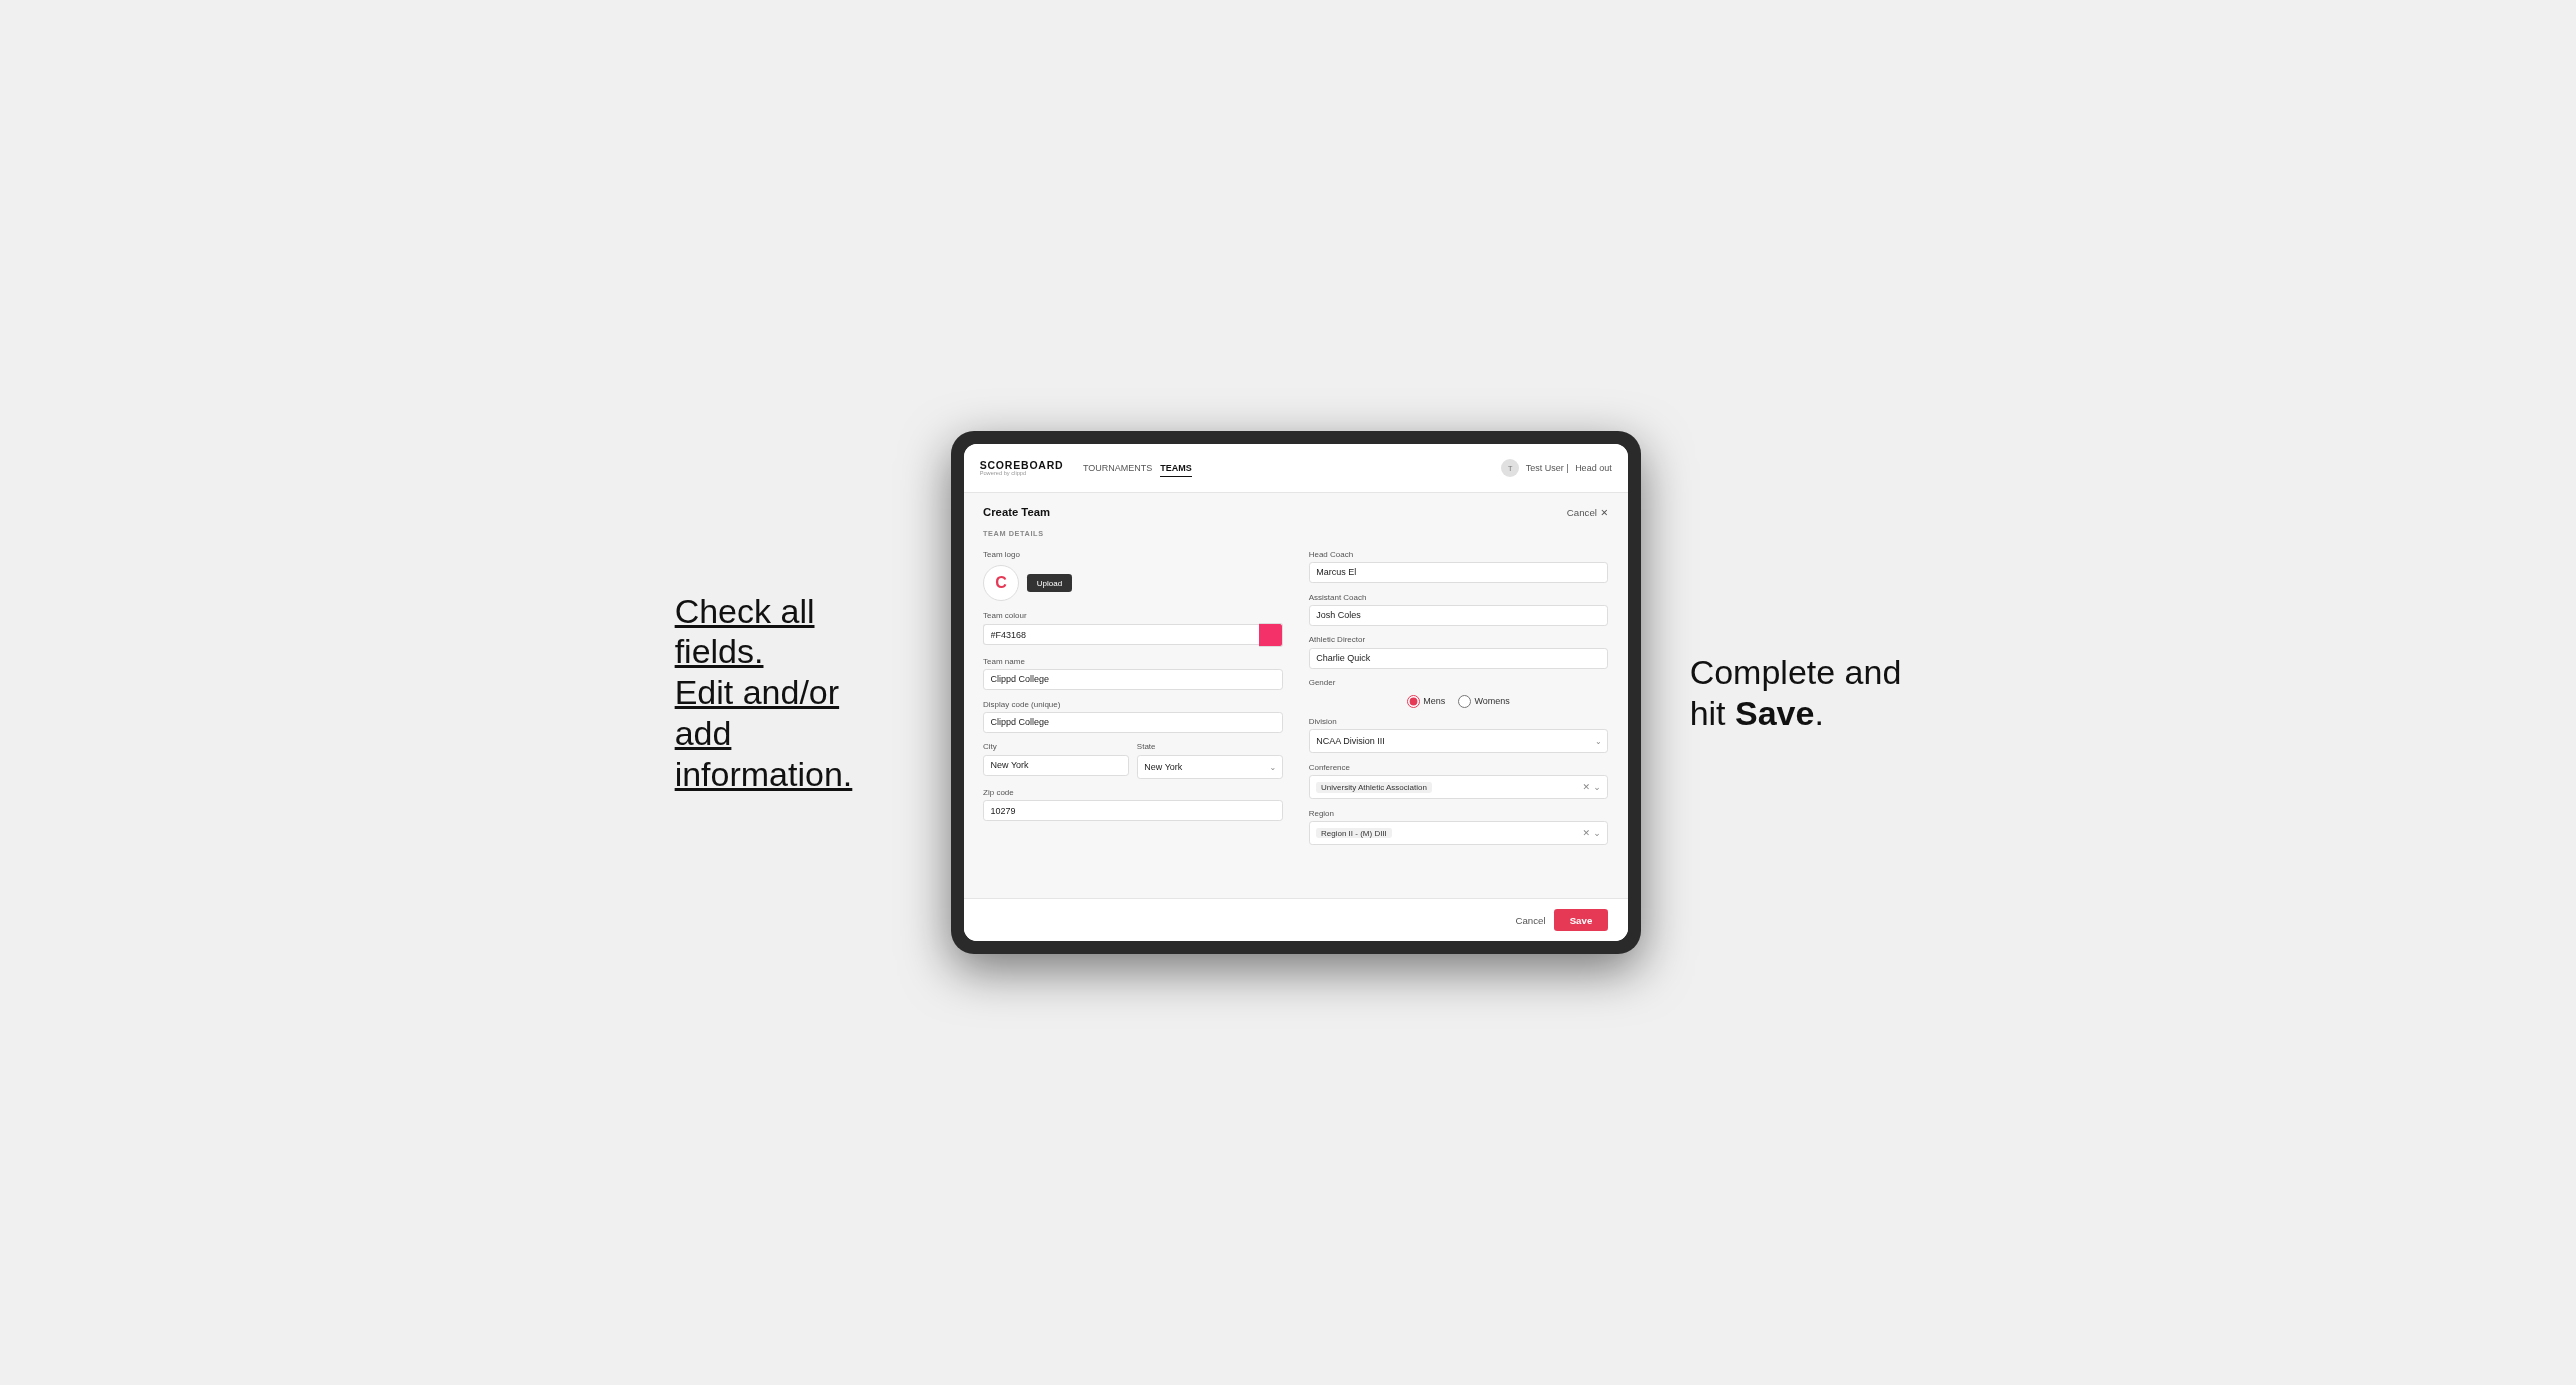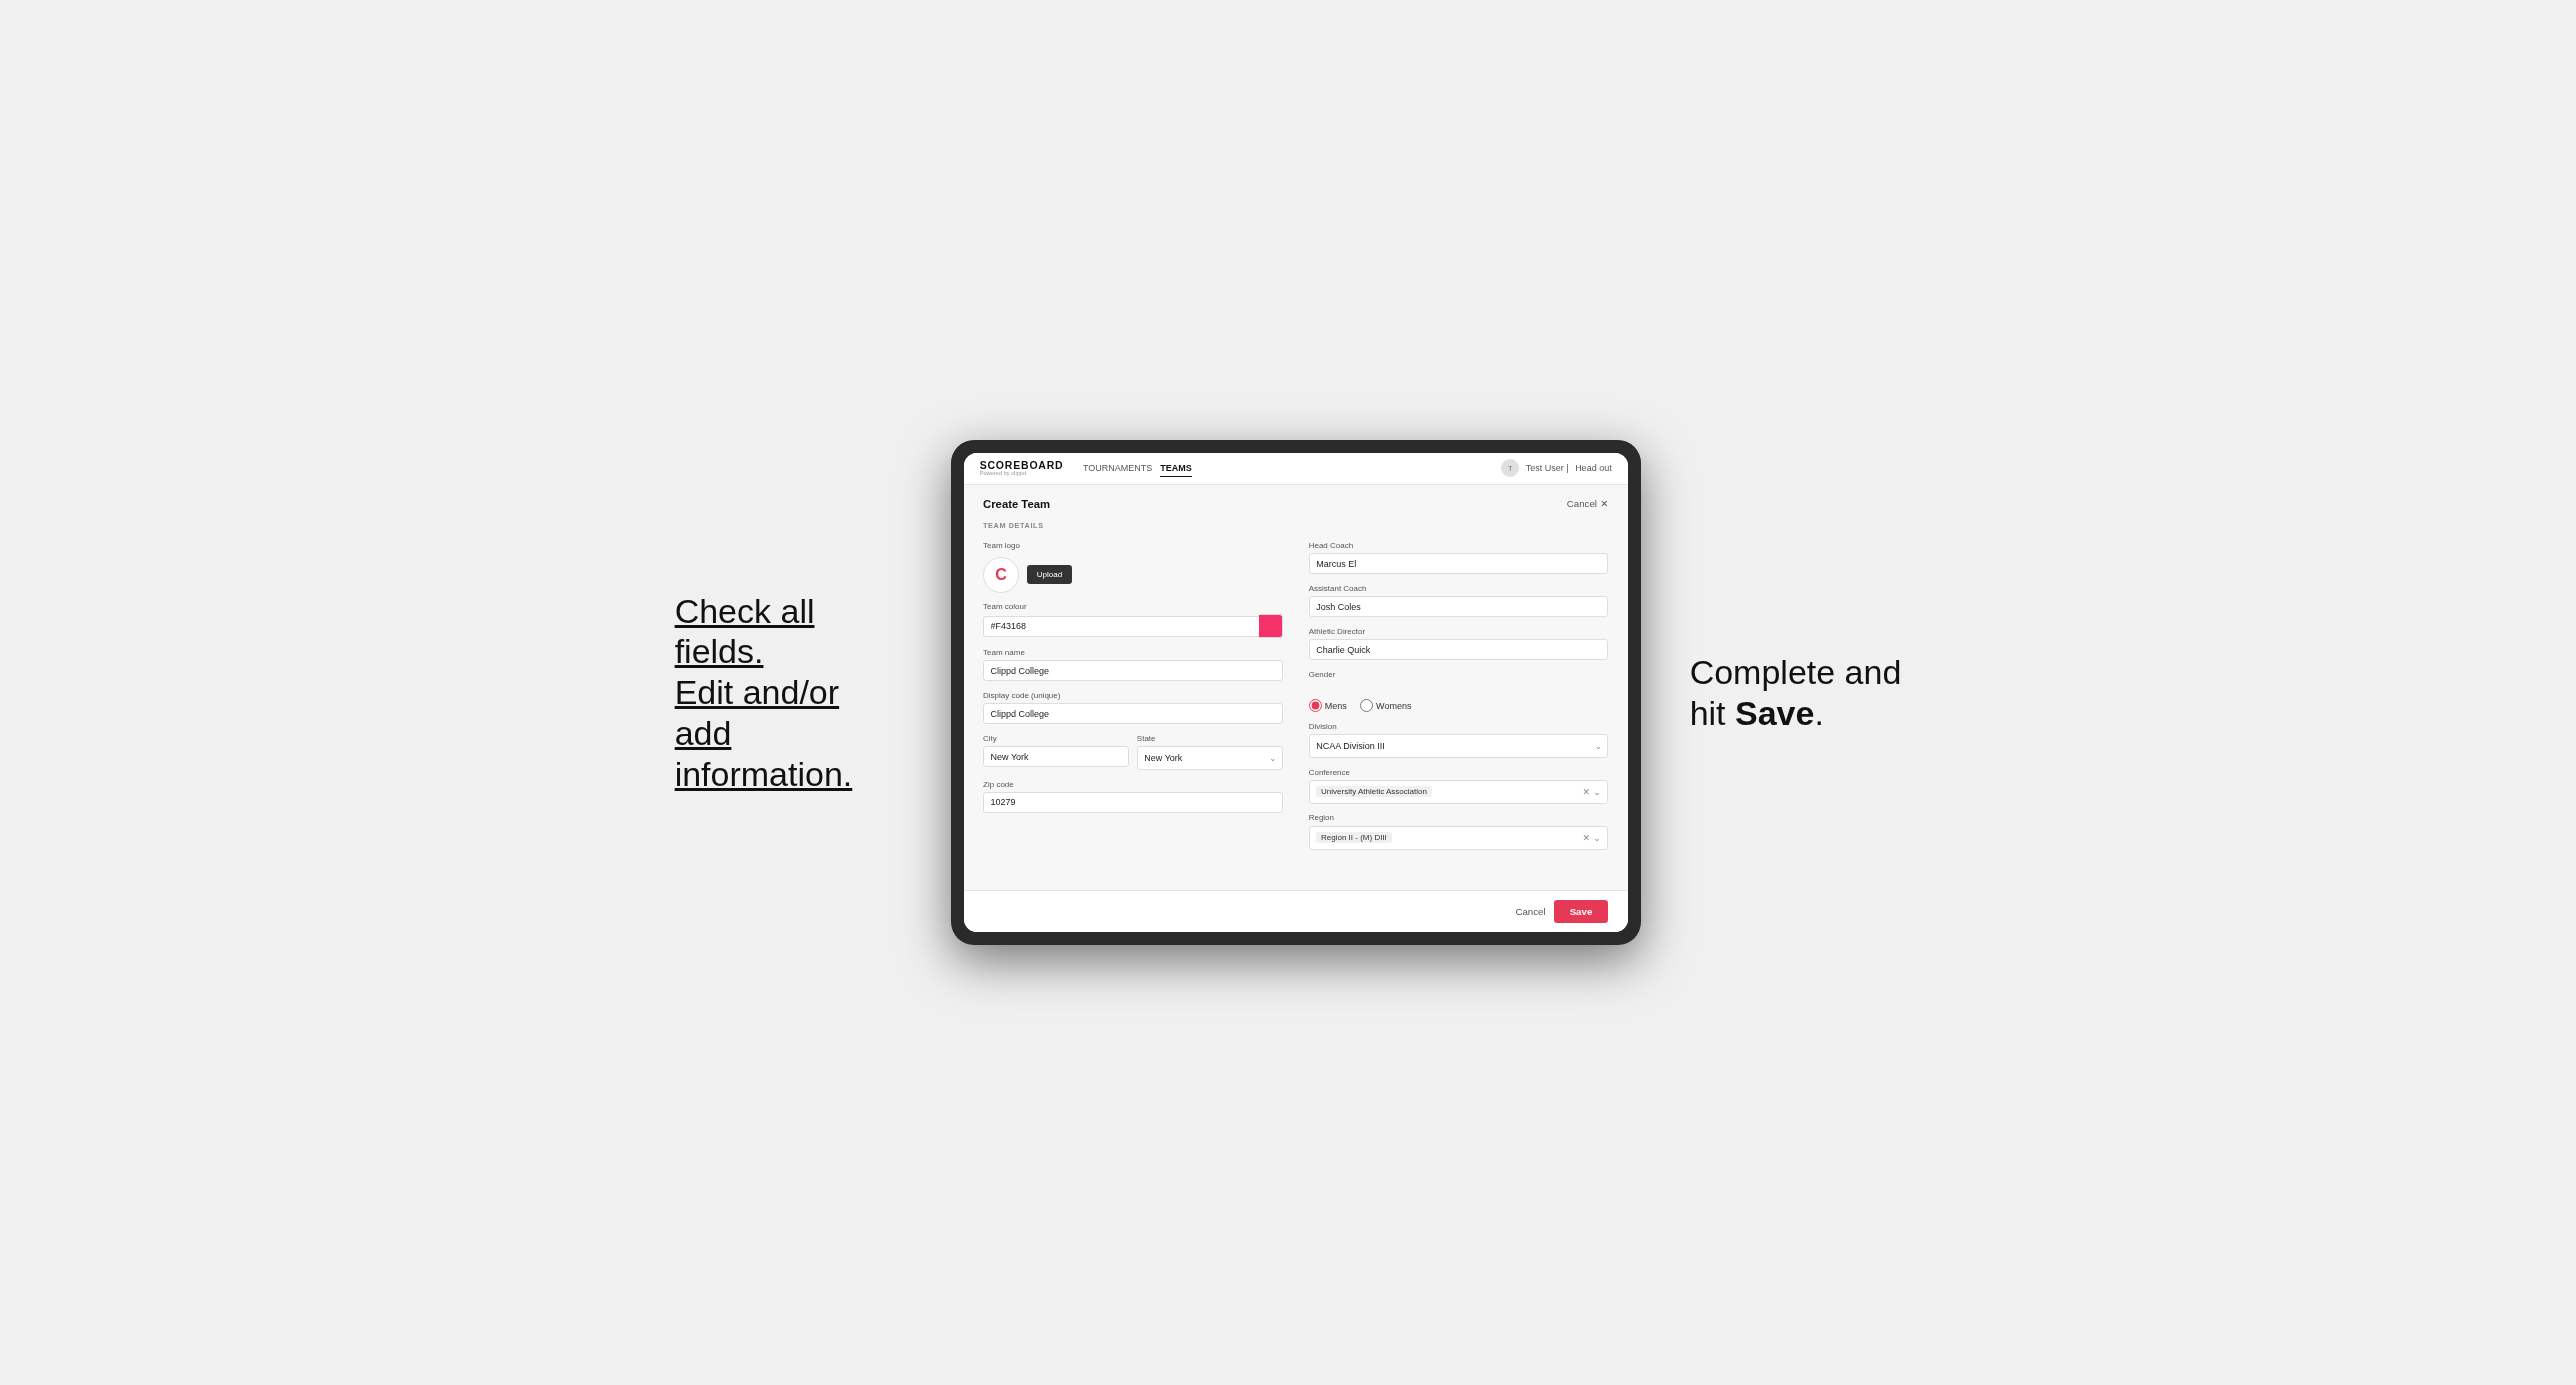--- a/index.html
+++ b/index.html
@@ -60,21 +60,21 @@
       width: 664px;
     }
 
     
     .navbar {
       background: #fff;
       border-bottom: 0.8px solid #e5e5e5;
       display: flex;
       align-items: center;
       padding: 0 16px;
-      height: 32px;
+      height: 49px;
       gap: 19.4px;
     }
 
     .navbar-brand {
       display: flex;
       flex-direction: column;
       line-height: 1;
     }
 
     .navbar-brand .brand-main {
@@ -295,21 +295,22 @@
       font-size: 8px;
       color: #888;
       pointer-events: none;
     }
 
     
     .radio-group {
       display: flex;
       gap: 13px;
       align-items: center;
-      margin-top: 17px;
+      margin-top: 4px;
+      justify-content: center;
     }
 
     .radio-label {
       display: flex;
       align-items: center;
       gap: 3.2px;
       font-size: 9px;
       color: #333;
       cursor: pointer;
     }

